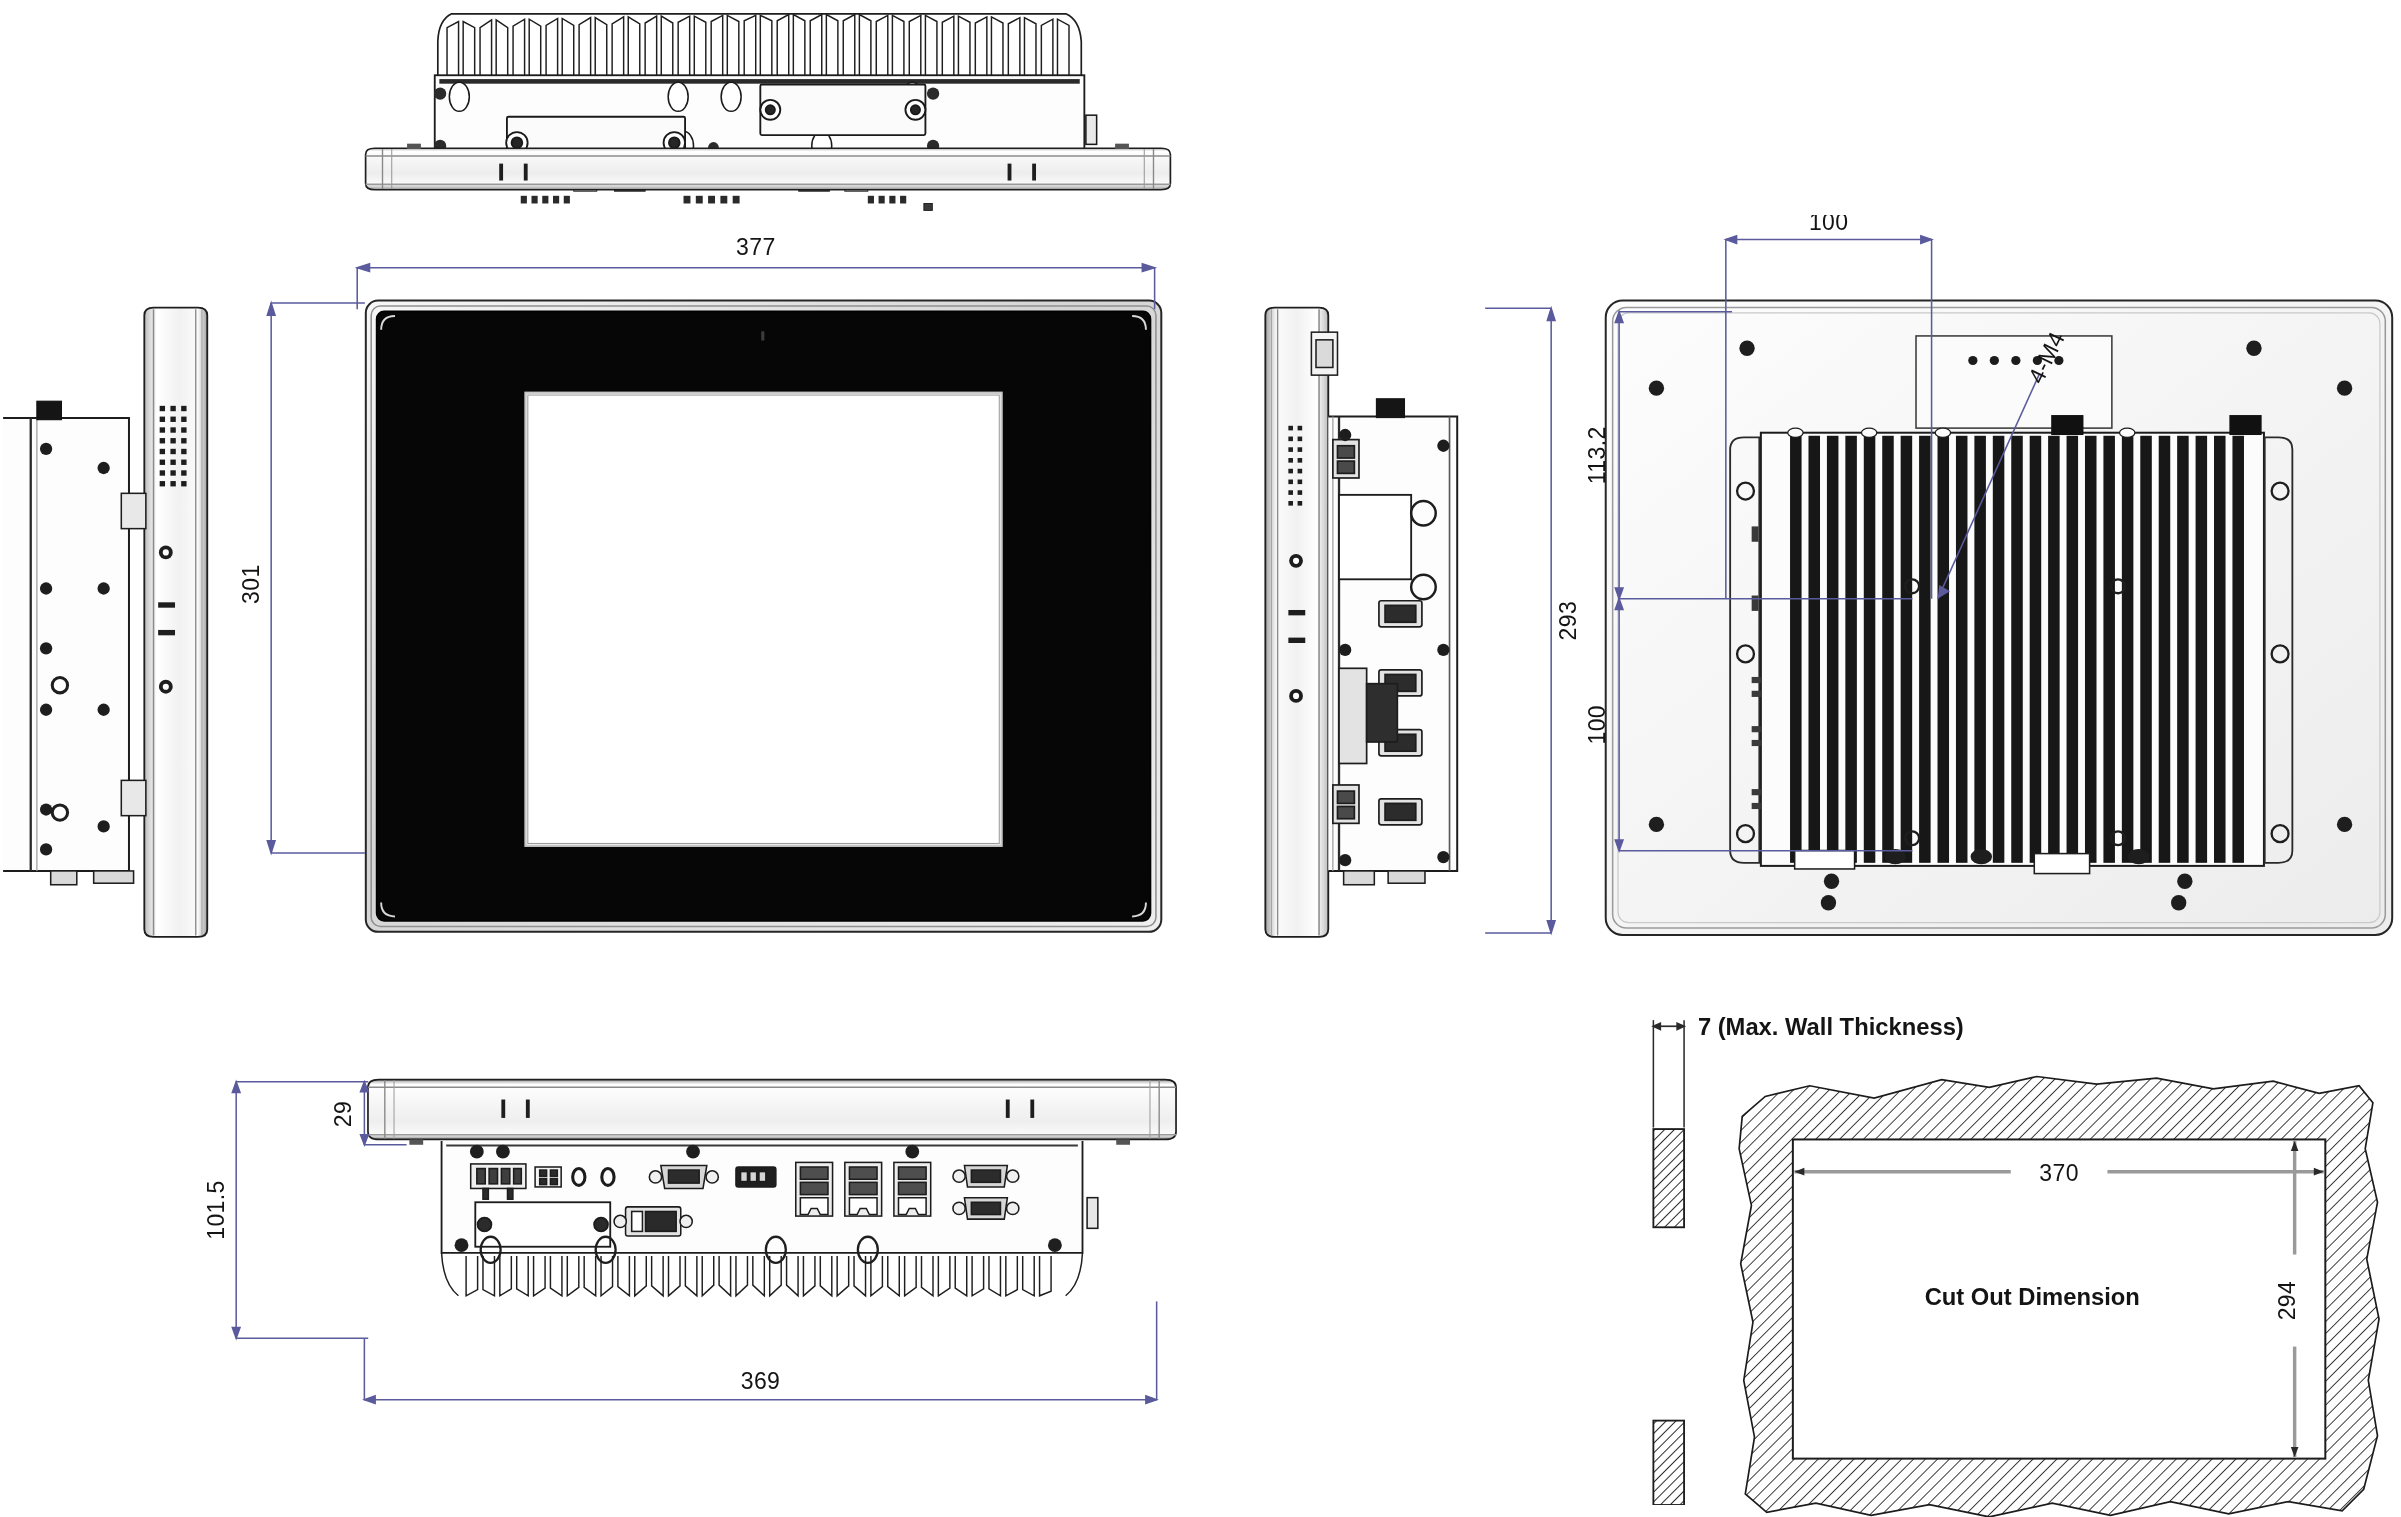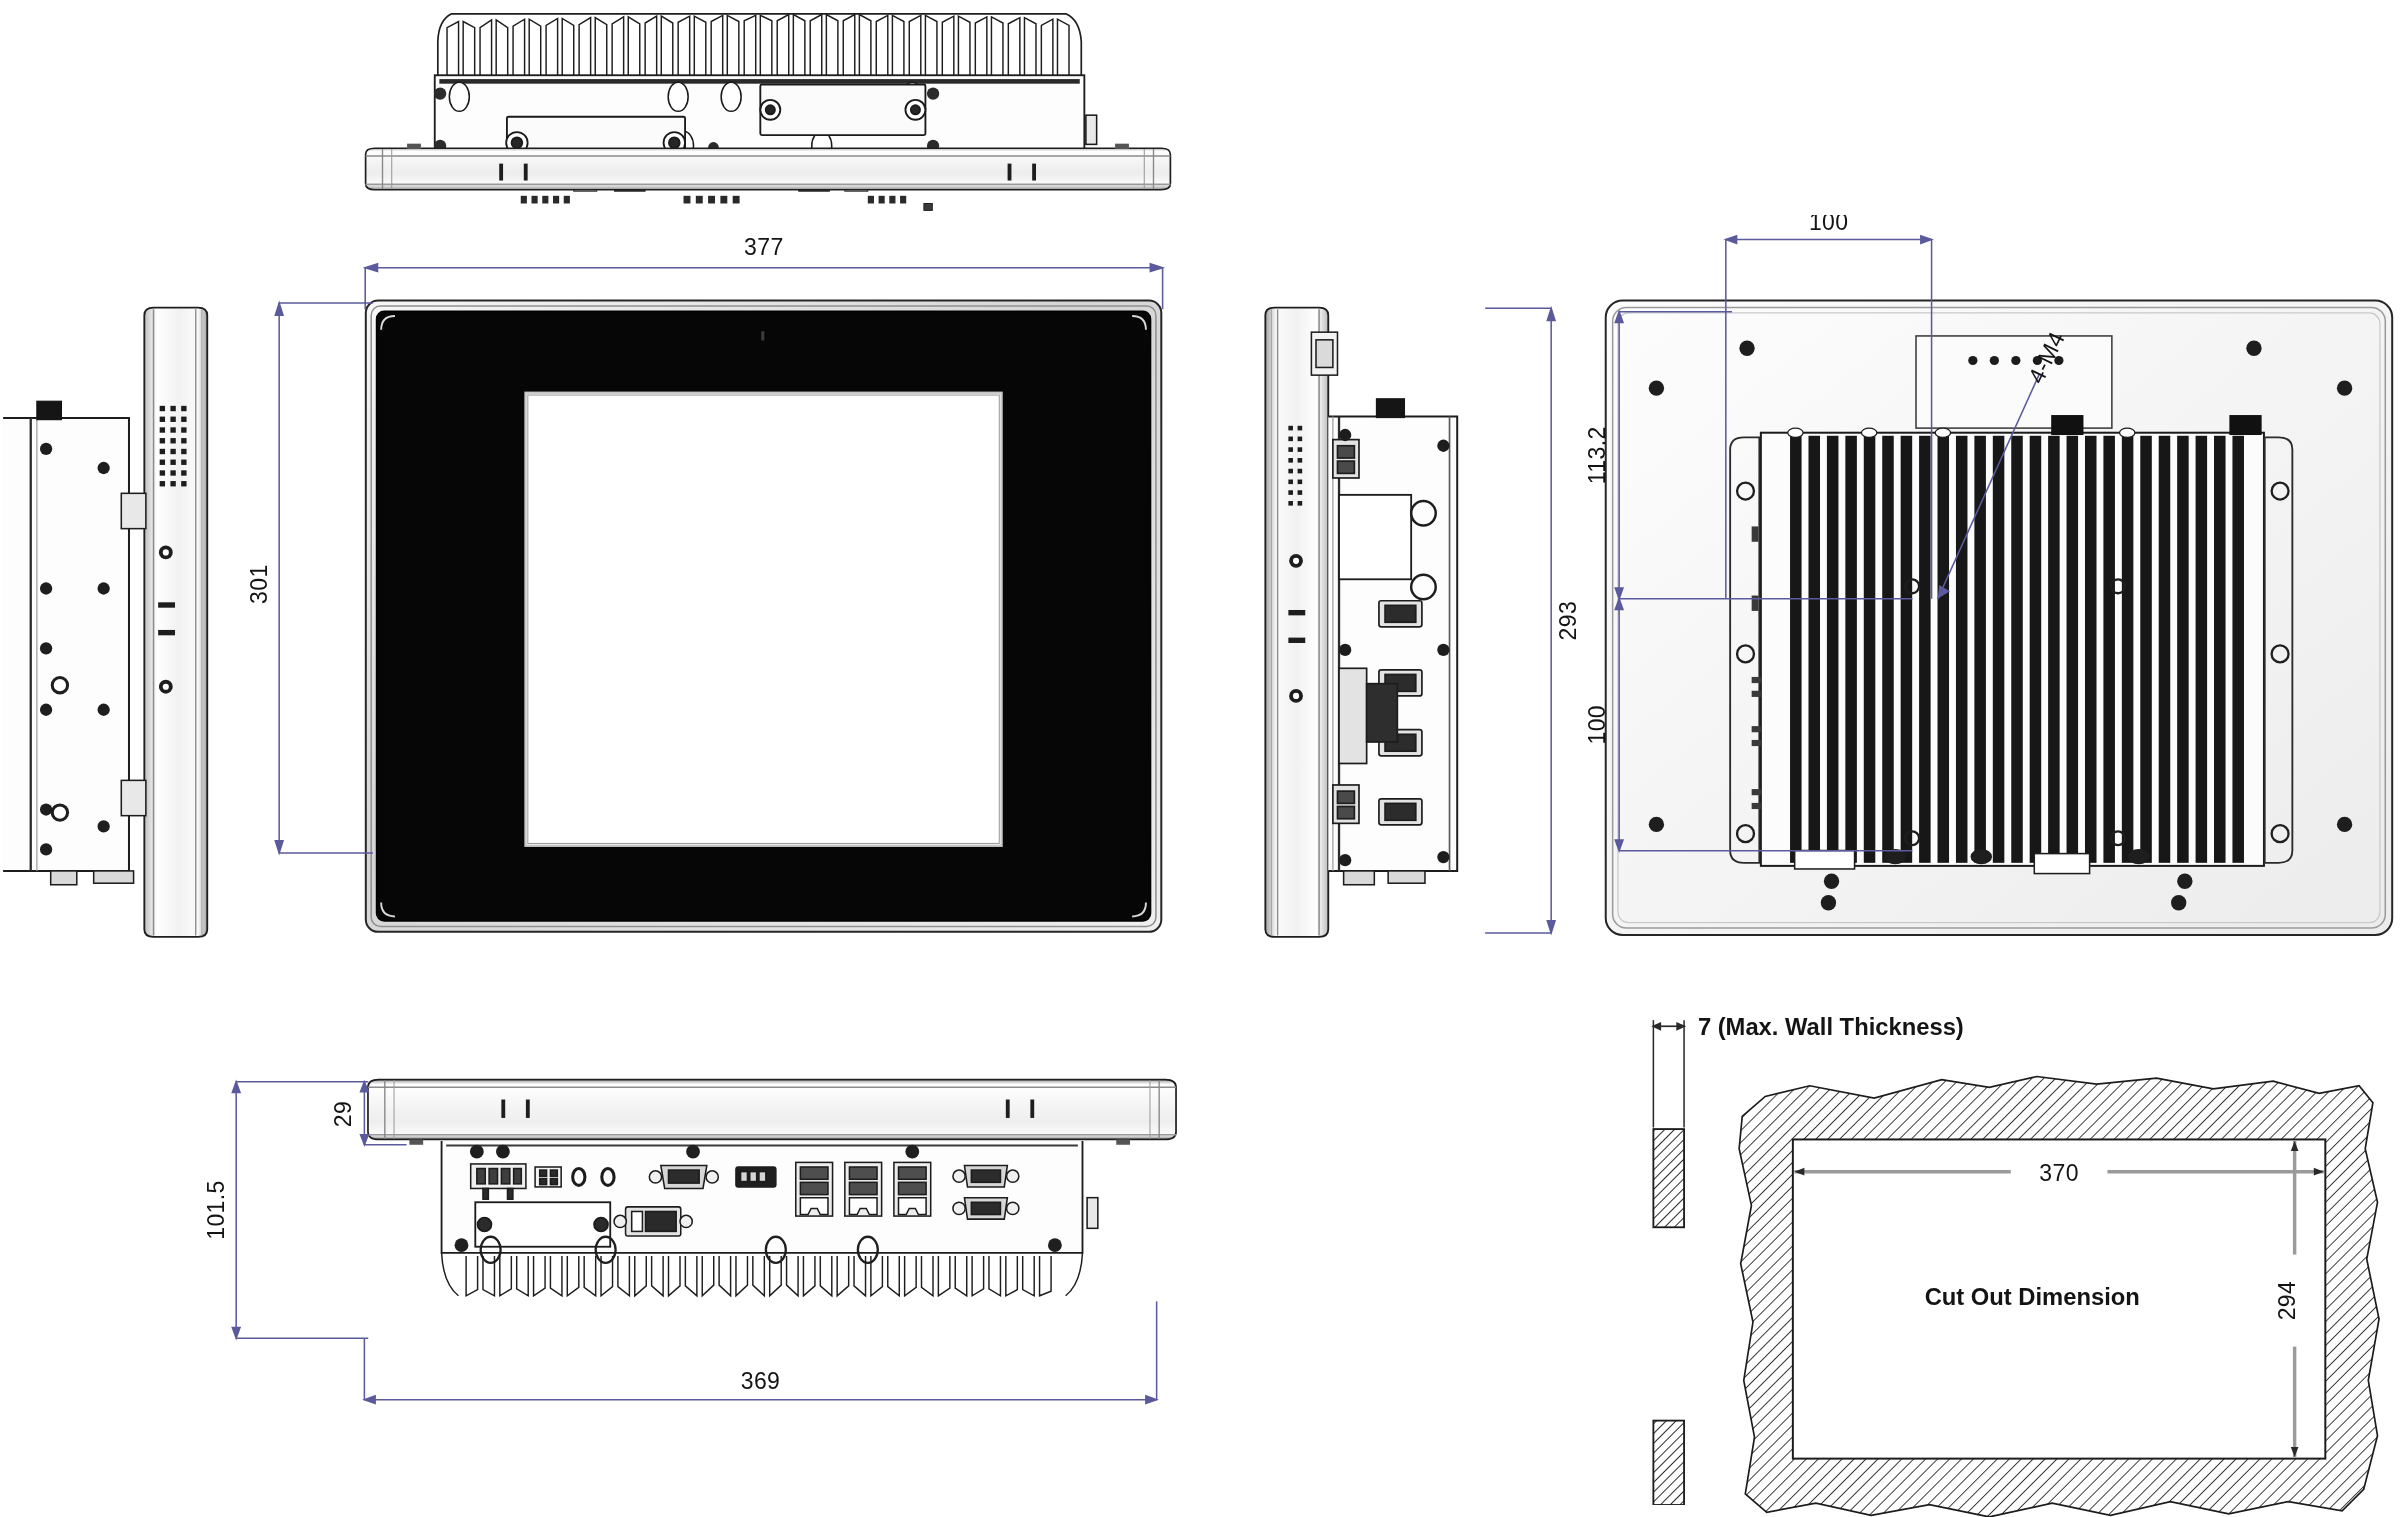--- a/index.html
+++ b/index.html
@@ -198,21 +198,21 @@
 
   <g stroke="#d8d8d8" stroke-width="2.5" fill="none">
     <path d="M26 44 Q26 26 44 26"></path>
     <path d="M1022 44 Q1022 26 1004 26"></path>
     <path d="M26 790 Q26 808 44 808"></path>
     <path d="M1022 790 Q1022 808 1004 808"></path>
   </g>
 </svg>
 </div>
 
-<div class="view" style="left:230px;top:223px;">
+<div class="view" style="left:222px;top:223px;">
 <svg width="991" height="730" viewBox="0 0 1290 950">
   <g stroke="#5a5a9c" stroke-width="2" fill="none">
 
     <line x1="176" y1="58" x2="176" y2="112"></line>
     <line x1="1214" y1="58" x2="1214" y2="112"></line>
     <line x1="176" y1="58" x2="1214" y2="58"></line>
     <path d="M176 58 l16 -5 l0 10 z" fill="#5a5a9c"></path>
     <path d="M1214 58 l-16 -5 l0 10 z" fill="#5a5a9c"></path>
 
     <line x1="64" y1="104" x2="186" y2="104"></line>

